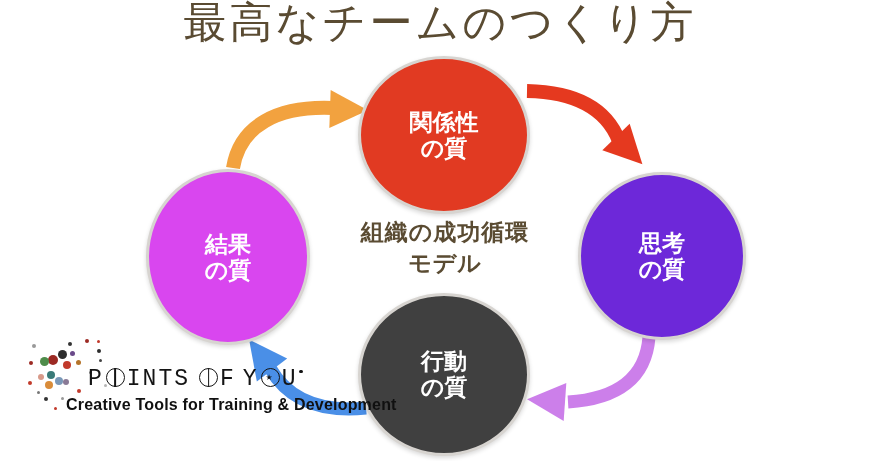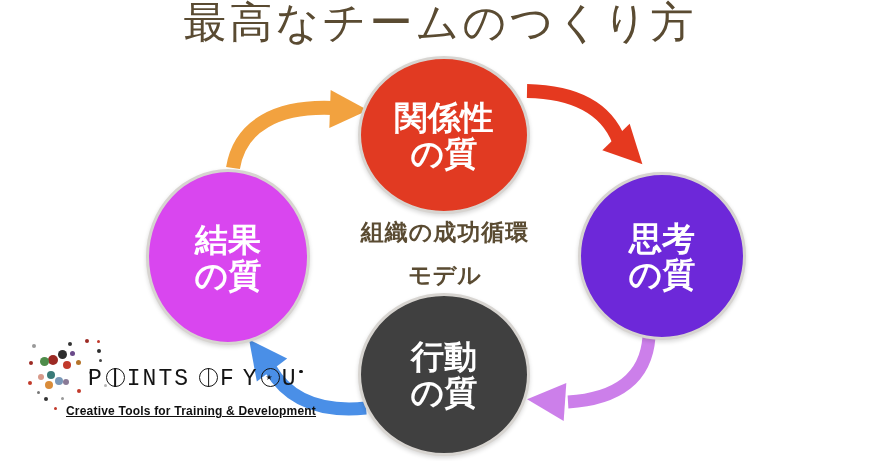--- a/index.html
+++ b/index.html
@@ -12,31 +12,31 @@
     position:absolute;top:-6px;left:0;right:0;margin:0;
     text-align:center;font-size:43px;font-weight:500;letter-spacing:3px;
     color:var(--brown,#5a4b32);
   }
   .arrows-svg{position:absolute;left:0;top:0;}
   .node{
     position:absolute;border-radius:50%;box-sizing:border-box;
     border:3px solid var(--circle-border,#d7d4d0);
     box-shadow:0 2px 4px rgba(0,0,0,.15);
     display:flex;flex-direction:column;align-items:center;justify-content:center;
-    gap:3px;color:var(--node-text,#fff);font-weight:700;font-size:33px;line-height:1;
+    gap:3px;color:var(--node-text,#fff);font-weight:700;font-size:23px;line-height:1;
   }
   .node-relationships{left:358px;top:56px;width:172px;height:158px;}
   .node-thinking{left:578px;top:172px;width:168px;height:168px;}
   .node-action{left:358px;top:293px;width:172px;height:163px;}
   .node-results{left:146px;top:169px;width:164px;height:176px;}
   .center-label{
     position:absolute;left:330px;top:217px;width:230px;text-align:center;
     color:var(--brown,#5a4b32);font-weight:700;font-size:23px;letter-spacing:1px;
   }
-  .center-label .l2{margin-top:12px;}
+  .center-label .l2{}
   .logo{position:absolute;left:28px;top:336px;width:215px;height:82px;}
   .logo-dots{position:absolute;left:0;top:0;width:90px;height:80px;}
   .logo-dots i{position:absolute;border-radius:50%;display:block;}
   .logo-word{
     position:absolute;left:60px;top:30px;white-space:nowrap;
     font-size:23px;font-weight:400;letter-spacing:2px;
     color:var(--logo-text,#141414);
     font-family:Liberation Mono, monospace;
   }
   .logo-word .sp{display:inline-block;width:7px;}
@@ -51,24 +51,23 @@
   }
   .o-glyph .star{
     position:absolute;left:0;right:0;top:50%;transform:translateY(-52%);
     text-align:center;font-size:11px;line-height:1;font-style:normal;font-weight:400;
   }
   .tm-dot{
     display:inline-block;width:3.5px;height:3.5px;border-radius:50%;
     background:var(--logo-text,#141414);position:relative;top:-12px;margin-left:2px;
   }
   .logo-tagline{
-    position:absolute;left:38px;top:68px;white-space:nowrap;
-    font-size:12px;font-weight:700;color:#101010;letter-spacing:.2px;
+    position:absolute;left:38px;top:60px;white-space:nowrap;
+    font-size:16px;font-weight:700;color:#101010;letter-spacing:.2px;
     font-family:"Liberation Sans",sans-serif;
-    text-decoration:underline;
   }
 </style>
 </head>
 <body>
 
 <div class="stage" style="--bg: #ffffff; --brown: #5a4b32; --circle-border: #d7d4d0; --node-text: #ffffff; --logo-text: #141414;">
 
   <h1 class="title">最高なチームのつくり方</h1>
 
   <svg class="arrows-svg" width="880" height="461" viewBox="0 0 880 461">

